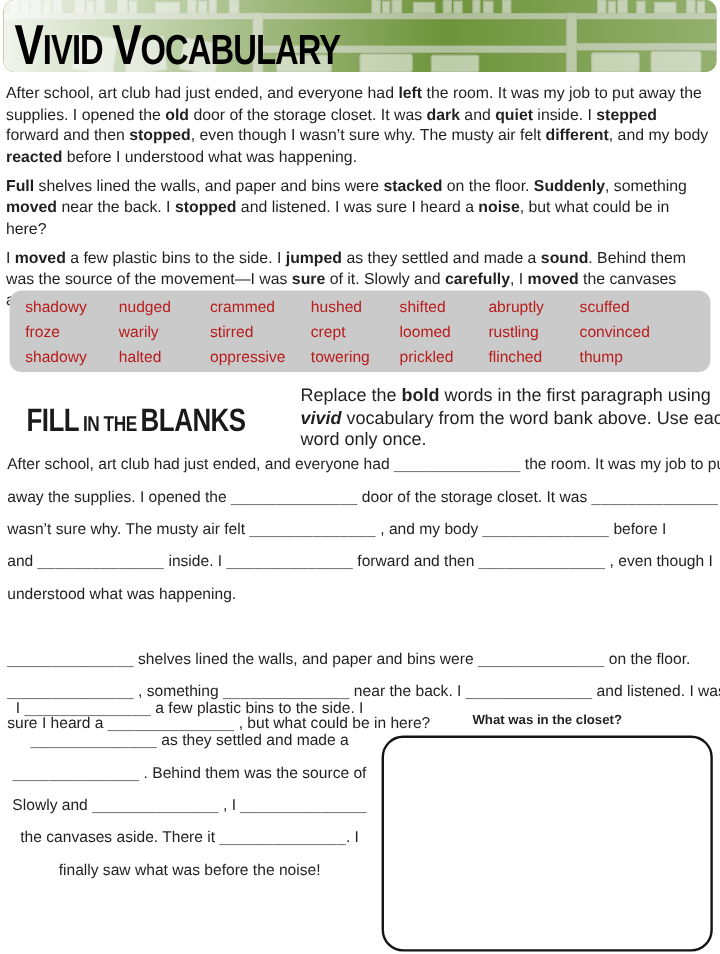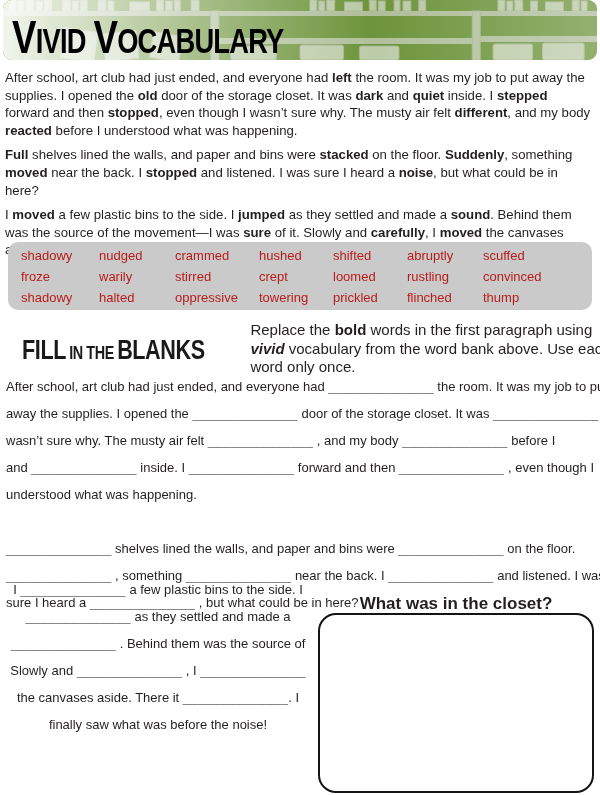--- a/index.html
+++ b/index.html
@@ -43,21 +43,21 @@
   .instructions{font-size:15px;line-height:18.5px;padding-top:5px;width:443px;}
   
   .fill{font-size:13px;}
   .fill-line{line-height:27px;white-space:nowrap;}
   .fillp1{position:absolute;top:373px;left:6px;width:592px;}
   .fillp2{position:absolute;top:515px;left:6px;width:592px;margin-top:20px;}
   .bottom-left{position:absolute;top:576px;left:5px;width:306px;text-align:center;}
   .blank{color:var(--blank);letter-spacing:.3px;}
   
   .closet-label{position:absolute;top:594px;left:318px;width:276px;text-align:center;
-    font-weight:bold;font-size:17px;}
+    font-weight:bold;font-size:11px;}
   .closet-box{position:absolute;top:613px;left:318px;width:276px;height:180px;
     border:2px solid #141414;border-radius:18px;background:#fff;}
 </style>
 </head>
 <body>
 
 <div class="header">
   <svg viewBox="0 0 600 60" preserveAspectRatio="none">
     <g fill="#e9e9e9" stroke="#c0c0c0" stroke-width="1">
       <rect x="6" y="0" width="7" height="11"></rect>

